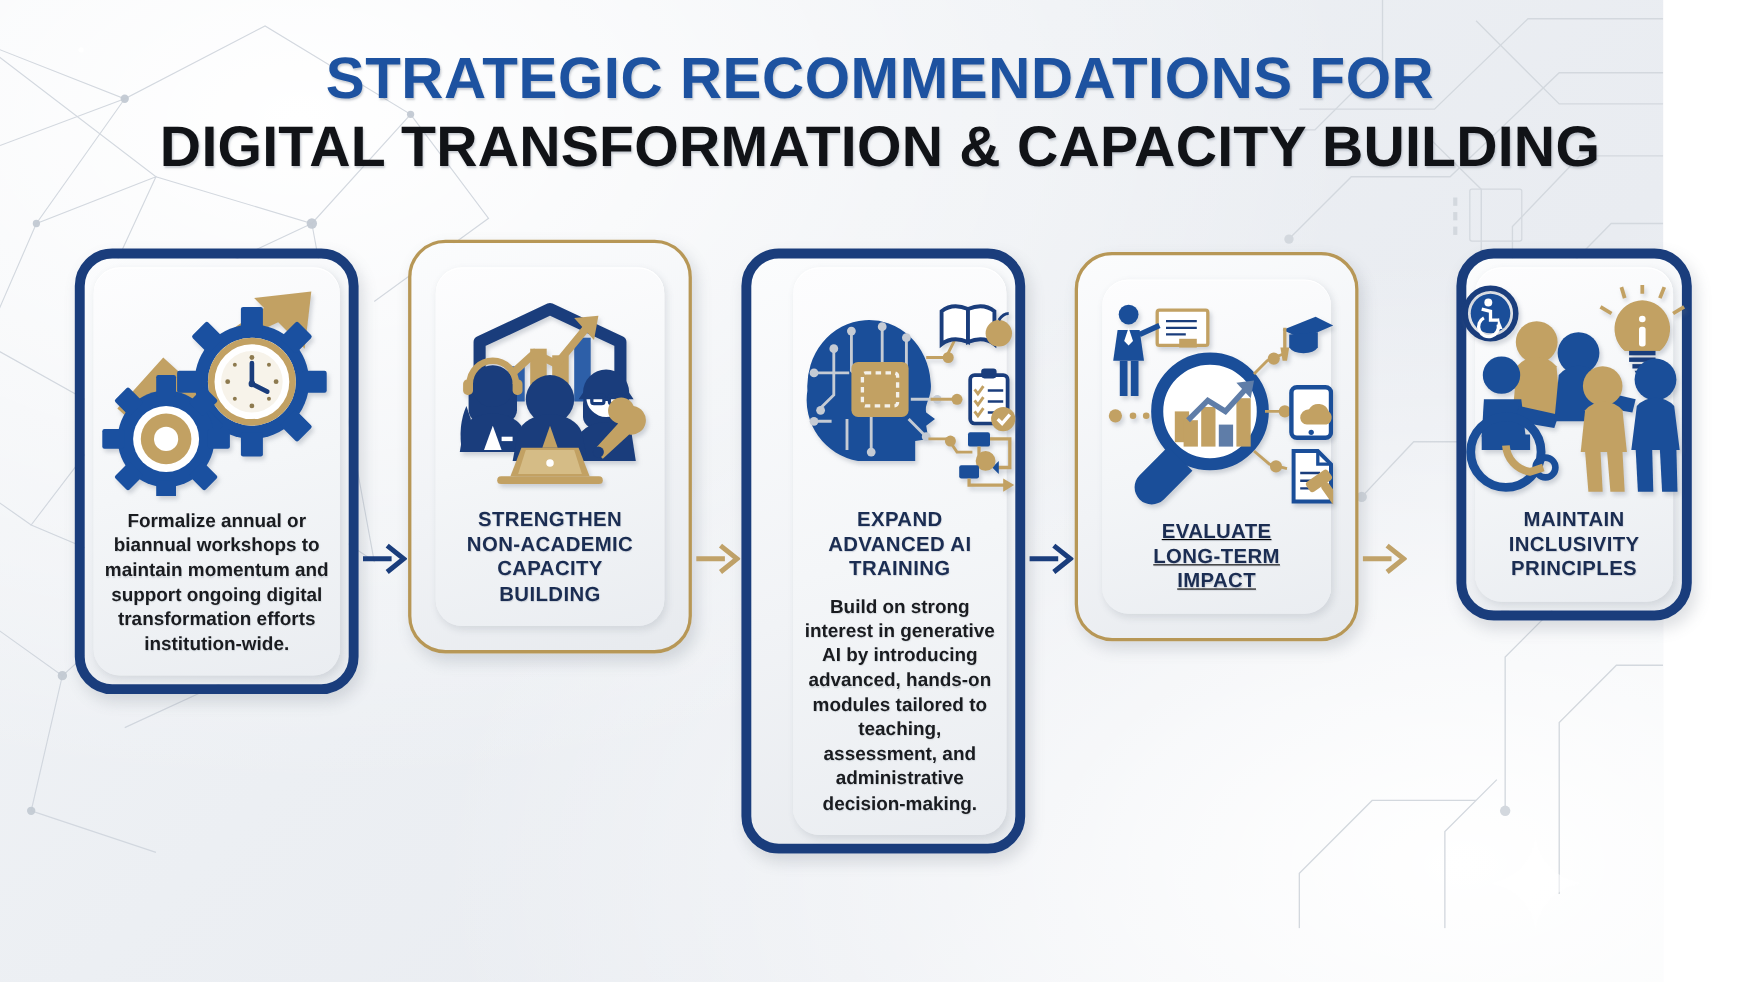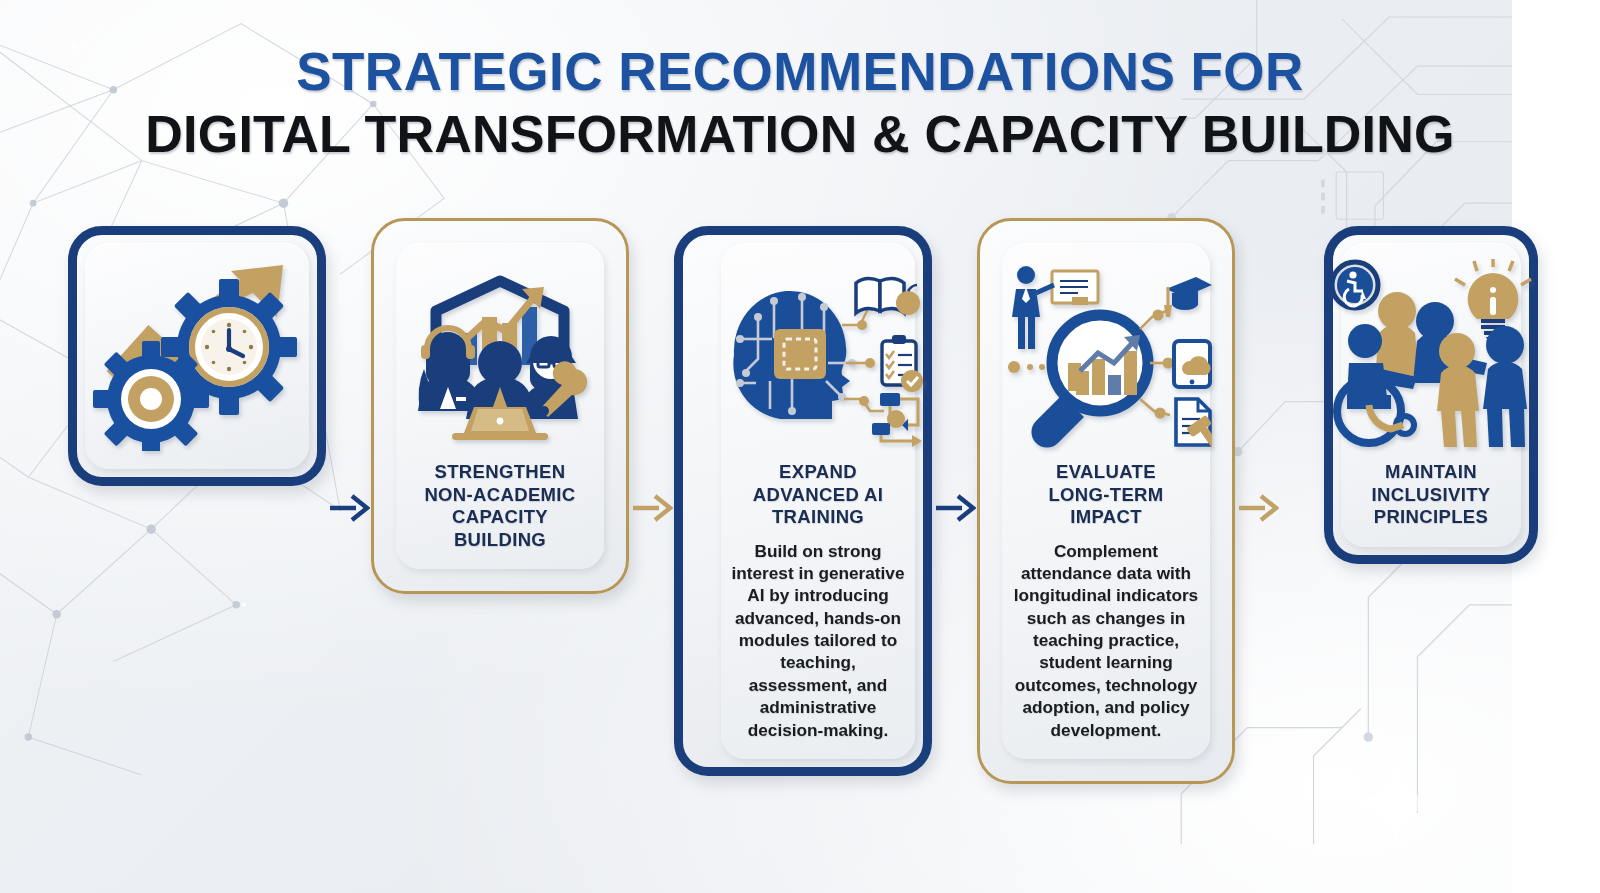--- a/index.html
+++ b/index.html
@@ -121,21 +121,21 @@
     line-height: 1.30;
     color: #1a1c20;
     text-align: center;
     text-shadow: 0.5px 1px 1px rgba(150,158,170,0.30);
   }
 
   
   .slot-0 .card-outer { margin-top: 8px; }
   .slot-1 .card-outer { margin-top: 0px; }
   .slot-2 .card-outer { margin-top: 8px; padding-left: 38px; }
-  .slot-3 .card-outer { margin-top: 0px; }
+  .slot-3 .card-outer { margin-top: 11px; text-decoration: underline; }
   .slot-4 .card-outer { margin-top: 8px; margin-left: 44px; }
 
   
   .arrow-slot {
     flex: 0 0 45px;
     height: 580px;
     position: relative;
   }
   .arrow-glyph {
     position: absolute;
@@ -304,20 +304,21 @@
                     <rect x="38" y="-9" width="20" height="18" rx="2" transform="rotate(45)"></rect>
                   </g>
                 </g>
                 <circle cx="0" cy="0" r="30" fill="#ffffff"></circle>
                 <circle cx="0" cy="0" r="23" fill="#c2a163"></circle>
                 <circle cx="0" cy="0" r="11" fill="#ffffff"></circle>
               </g>
             </svg>
           </div>
 
+          <div class="card-body">Formalize annual or biannual workshops to maintain momentum and support ongoing digital transformation efforts institution-wide.</div>
         </div>
       </div>
     </div>
 
     <div class="arrow-slot">
       <div class="arrow-glyph">
         <svg viewBox="0 0 42 34">
           <path d="M2 17 H28" stroke="#1a3d7c" stroke-width="4.5" fill="none"></path>
           <path d="M24 5 L39 17 L24 29" stroke="#1a3d7c" stroke-width="4.5" fill="none" stroke-linejoin="miter" stroke-linecap="butt"></path>
         </svg>
@@ -573,21 +574,20 @@
                   <rect x="190" y="162" width="24" height="11" rx="3" fill="#c2a163"></rect>
                   <rect x="200" y="172" width="8" height="22" rx="3" fill="#c2a163"></rect>
                 </g>
               </g>
             </svg>
           </div>
 
           <div class="card-title" style="white-space: pre-line;">EVALUATE
 LONG-TERM
 IMPACT</div>
-          <div class="card-body">Complement attendance data with longitudinal indicators such as changes in teaching practice, student learning outcomes, technology adoption, and policy development.</div>
         </div>
       </div>
     </div>
 
     <div class="arrow-slot">
       <div class="arrow-glyph">
         <svg viewBox="0 0 42 34">
           <path d="M2 17 H28" stroke="#c0a269" stroke-width="4.5" fill="none"></path>
           <path d="M24 5 L39 17 L24 29" stroke="#c0a269" stroke-width="4.5" fill="none" stroke-linejoin="miter" stroke-linecap="butt"></path>
         </svg>

